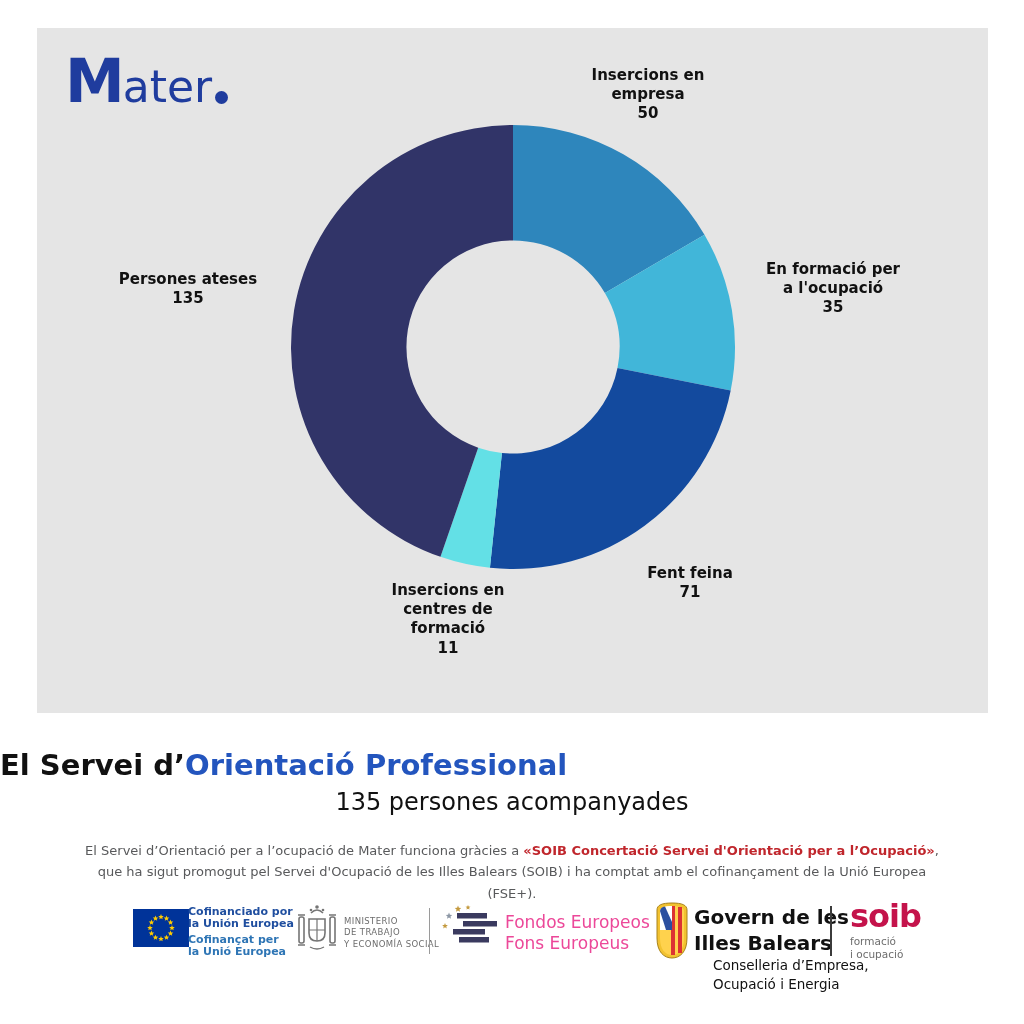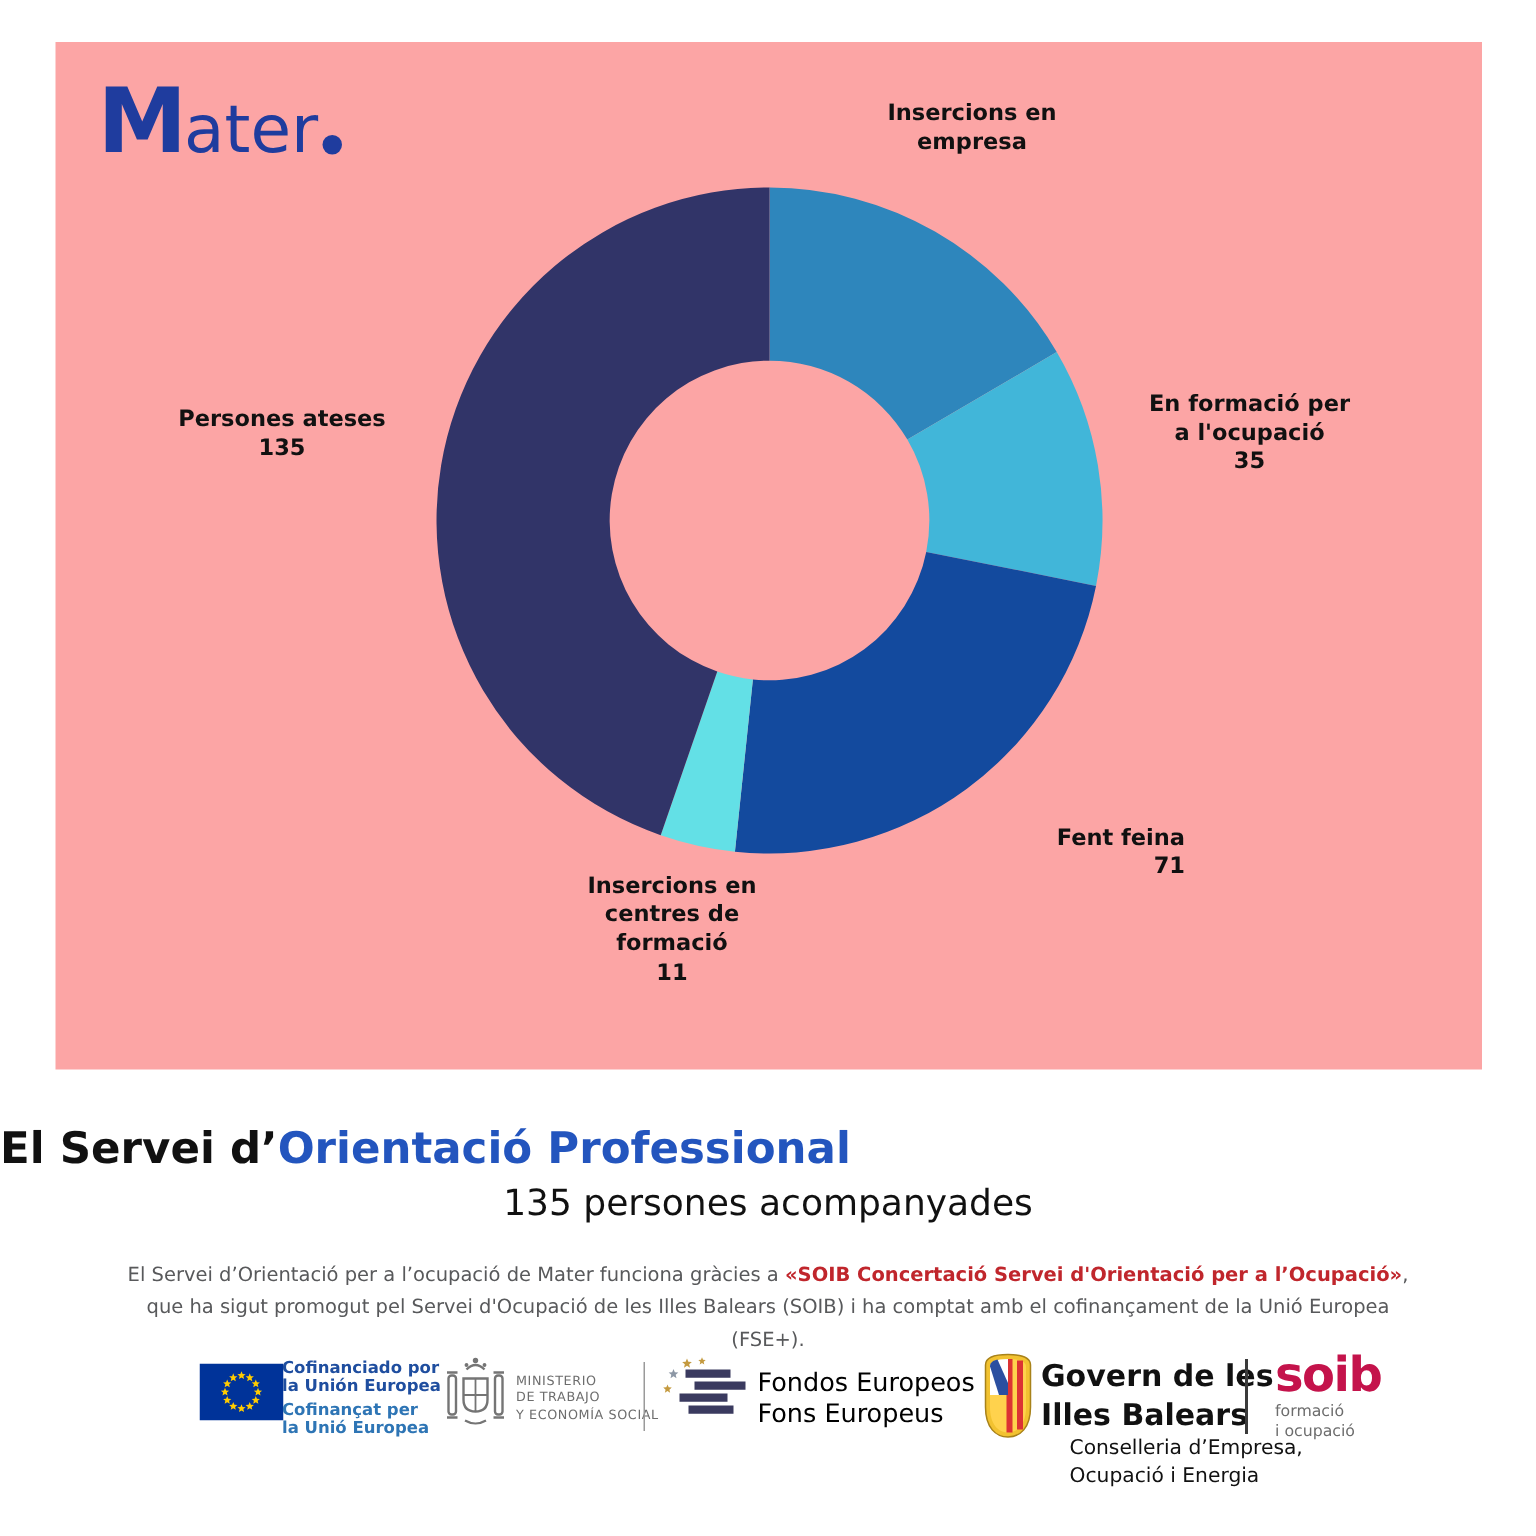--- a/index.html
+++ b/index.html
@@ -1,33 +1,33 @@
 <!DOCTYPE html>
 <html><head>
 <meta charset="utf-8">
 <style>
   * { margin:0; padding:0; box-sizing:border-box; }
   body { width:1024px; height:1024px; background:#ffffff; font-family:"DejaVu Sans", sans-serif; position:relative; overflow:hidden; }
   .canvas { position:absolute; left:0; top:0; width:1024px; height:1024px; }
 
   
-  .panel { position:absolute; left:37px; top:28px; width:951px; height:685px; background:#fca5a5; }
+  .panel { position:absolute; left:37px; top:28px; width:951px; height:685px; background:#e5e5e5; }
 
   .mater { position:absolute; left:28px; top:18px; color:#1F3C9E; white-space:nowrap; }
   .mater .m  { font-size:60px; font-weight:bold; letter-spacing:-2px; }
   .mater .rest { font-size:44px; font-weight:normal; letter-spacing:0px; }
   .mater .dot { display:inline-block; width:13px; height:13px; border-radius:50%; background:#1F3C9E; margin-left:3px; margin-bottom:-2px; }
 
   #donut-svg { position:absolute; left:246px; top:89px; width:460px; height:460px; }
 
   .chart-label { position:absolute; text-align:center; font-weight:bold; color:#111111; font-size:15px; line-height:1.28; }
   .chart-label .lbl-text { white-space:pre-line; }
   .lbl-0 { left:506px; top:38px;  width:210px; }
   .lbl-1 { left:696px; top:232px; width:200px; }
-  .lbl-2 { left:553px; top:521px; width:200px;text-align:right; }
+  .lbl-2 { left:553px; top:536px; width:200px; }
   .lbl-3 { left:321px; top:553px; width:180px; }
   .lbl-4 { left:41px;  top:242px; width:220px; }
 
   
   .title-line { position:absolute; left:0; top:748px; width:1024px; text-align:left; font-size:29px; font-weight:bold; color:#111111; }
   .subtitle   { position:absolute; left:0; top:788px; width:1024px; text-align:center; font-size:24px; font-weight:normal; color:#111111; }
 
   
   .description { position:absolute; left:84px; top:840px; width:856px; text-align:center; font-size:13px; line-height:1.65; color:#58595B; }
   .description .hl { font-weight:bold; }
@@ -39,21 +39,21 @@
   .eu-text .grp1 { color:#1F4E9F; margin-bottom:4px; }
   .eu-text .grp2 { color:#2E75B5; }
 
   .ministry-crest { position:absolute; left:296px; top:5px; }
   .ministry-text  { position:absolute; left:344px; top:18px; font-size:8.5px; letter-spacing:0.4px; line-height:1.35; color:#6D6D6D; }
 
   .divider-1 { position:absolute; left:429px; top:10px; width:1px;  height:46px; background:#9A9A9A; }
   .divider-2 { position:absolute; left:830px; top:8px;  width:2px;  height:50px; background:#3B3B3B; }
 
   .fondos-mark { position:absolute; left:441px; top:6px; }
-  .fondos-text { position:absolute; left:505px; top:14px; font-size:17px; color:#000000; line-height:1.25; }
+  .fondos-text { position:absolute; left:505px; top:14px; font-size:17px; color:#ec4899; line-height:1.25; }
 
   .govern-shield { position:absolute; left:656px; top:4px; }
   .govern-text   { position:absolute; left:694px; top:6px; line-height:1.3; color:#111111; }
   .govern-text .g-bold { font-size:20px; font-weight:bold; }
   .govern-text .g-reg  { font-size:13.5px; font-weight:normal; margin-top:1px;margin-left:19px; }
 
   .soib-group { position:absolute; left:850px; top:2px; }
   .soib-name  { font-size:32px; font-weight:bold; color:#C4134B; line-height:1; letter-spacing:-1px;text-align:center; }
   .soib-sub   { font-size:10.5px; color:#6D6D6D; line-height:1.25; margin-top:3px; }
 </style>
@@ -72,20 +72,21 @@
         <path d="M230.00,8.00 A222,222 0 0 1 421.48,117.67 L321.91,176.08 A106.56,106.56 0 0 0 230.00,123.44 Z" fill="#2E86BC"></path>
         <path d="M421.48,117.67 A222,222 0 0 1 447.68,273.59 L334.49,250.92 A106.56,106.56 0 0 0 321.91,176.08 Z" fill="#41B6D9"></path>
         <path d="M447.68,273.59 A222,222 0 0 1 206.95,450.80 L218.93,335.98 A106.56,106.56 0 0 0 334.49,250.92 Z" fill="#134A9E"></path>
         <path d="M206.95,450.80 A222,222 0 0 1 157.46,439.81 L195.18,330.71 A106.56,106.56 0 0 0 218.93,335.98 Z" fill="#63E0E6"></path>
         <path d="M157.46,439.81 A222,222 0 0 1 230.00,8.00 L230.00,123.44 A106.56,106.56 0 0 0 195.18,330.71 Z" fill="#313468"></path>
       </svg>
 
     <div class="chart-label lbl-0">
       <div class="lbl-text">Insercions en
 empresa</div>
+      <div class="lbl-value">50</div>
     </div>
     <div class="chart-label lbl-1">
       <div class="lbl-text">En formació per
 a l'ocupació</div>
       <div class="lbl-value">35</div>
     </div>
     <div class="chart-label lbl-2">
       <div class="lbl-text">Fent feina</div>
       <div class="lbl-value">71</div>
     </div>

